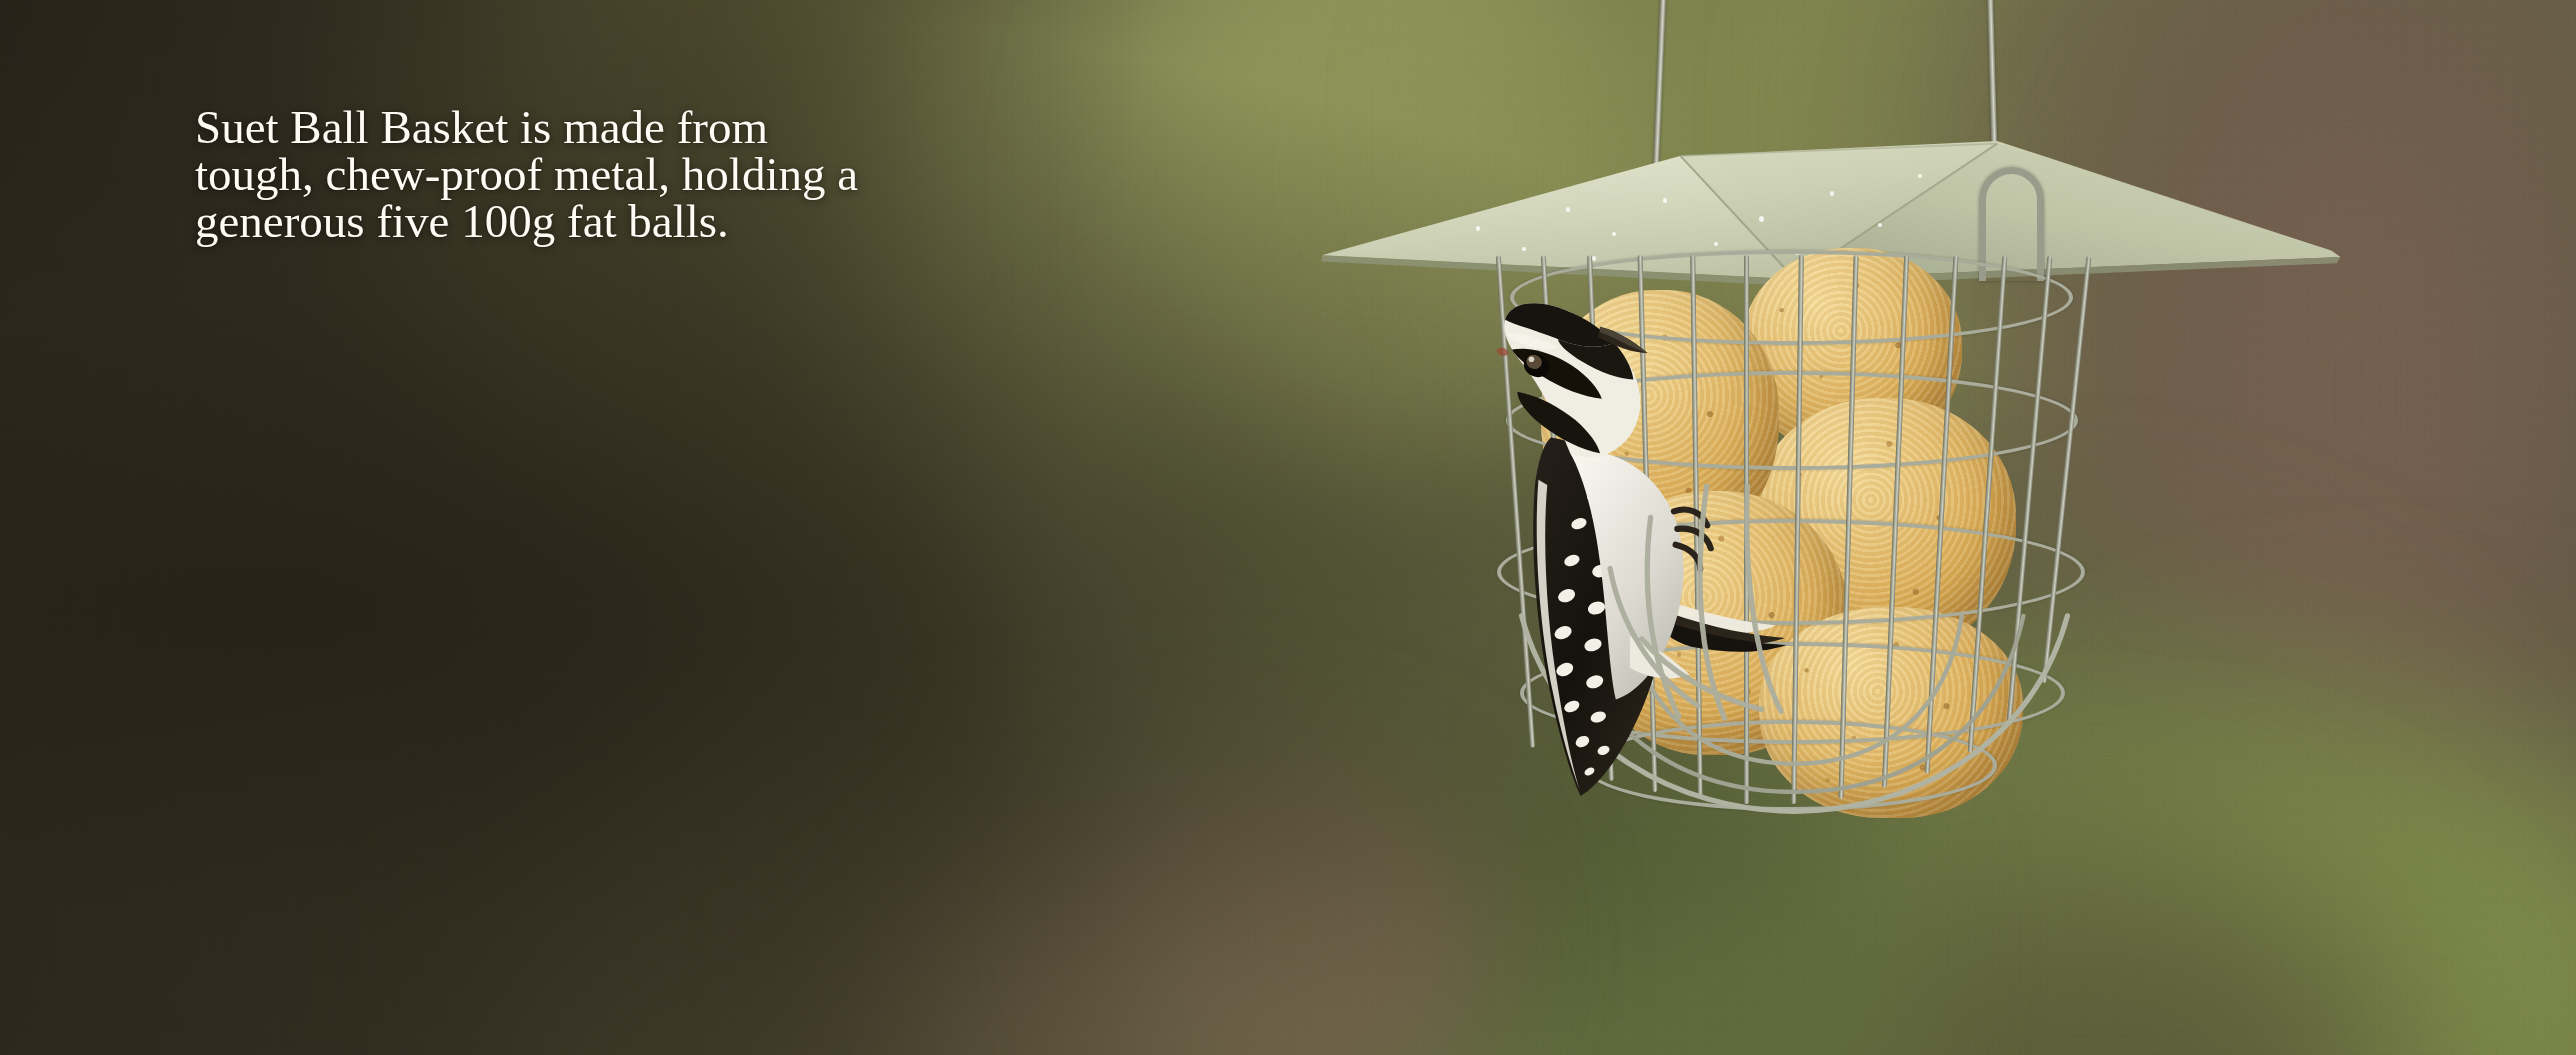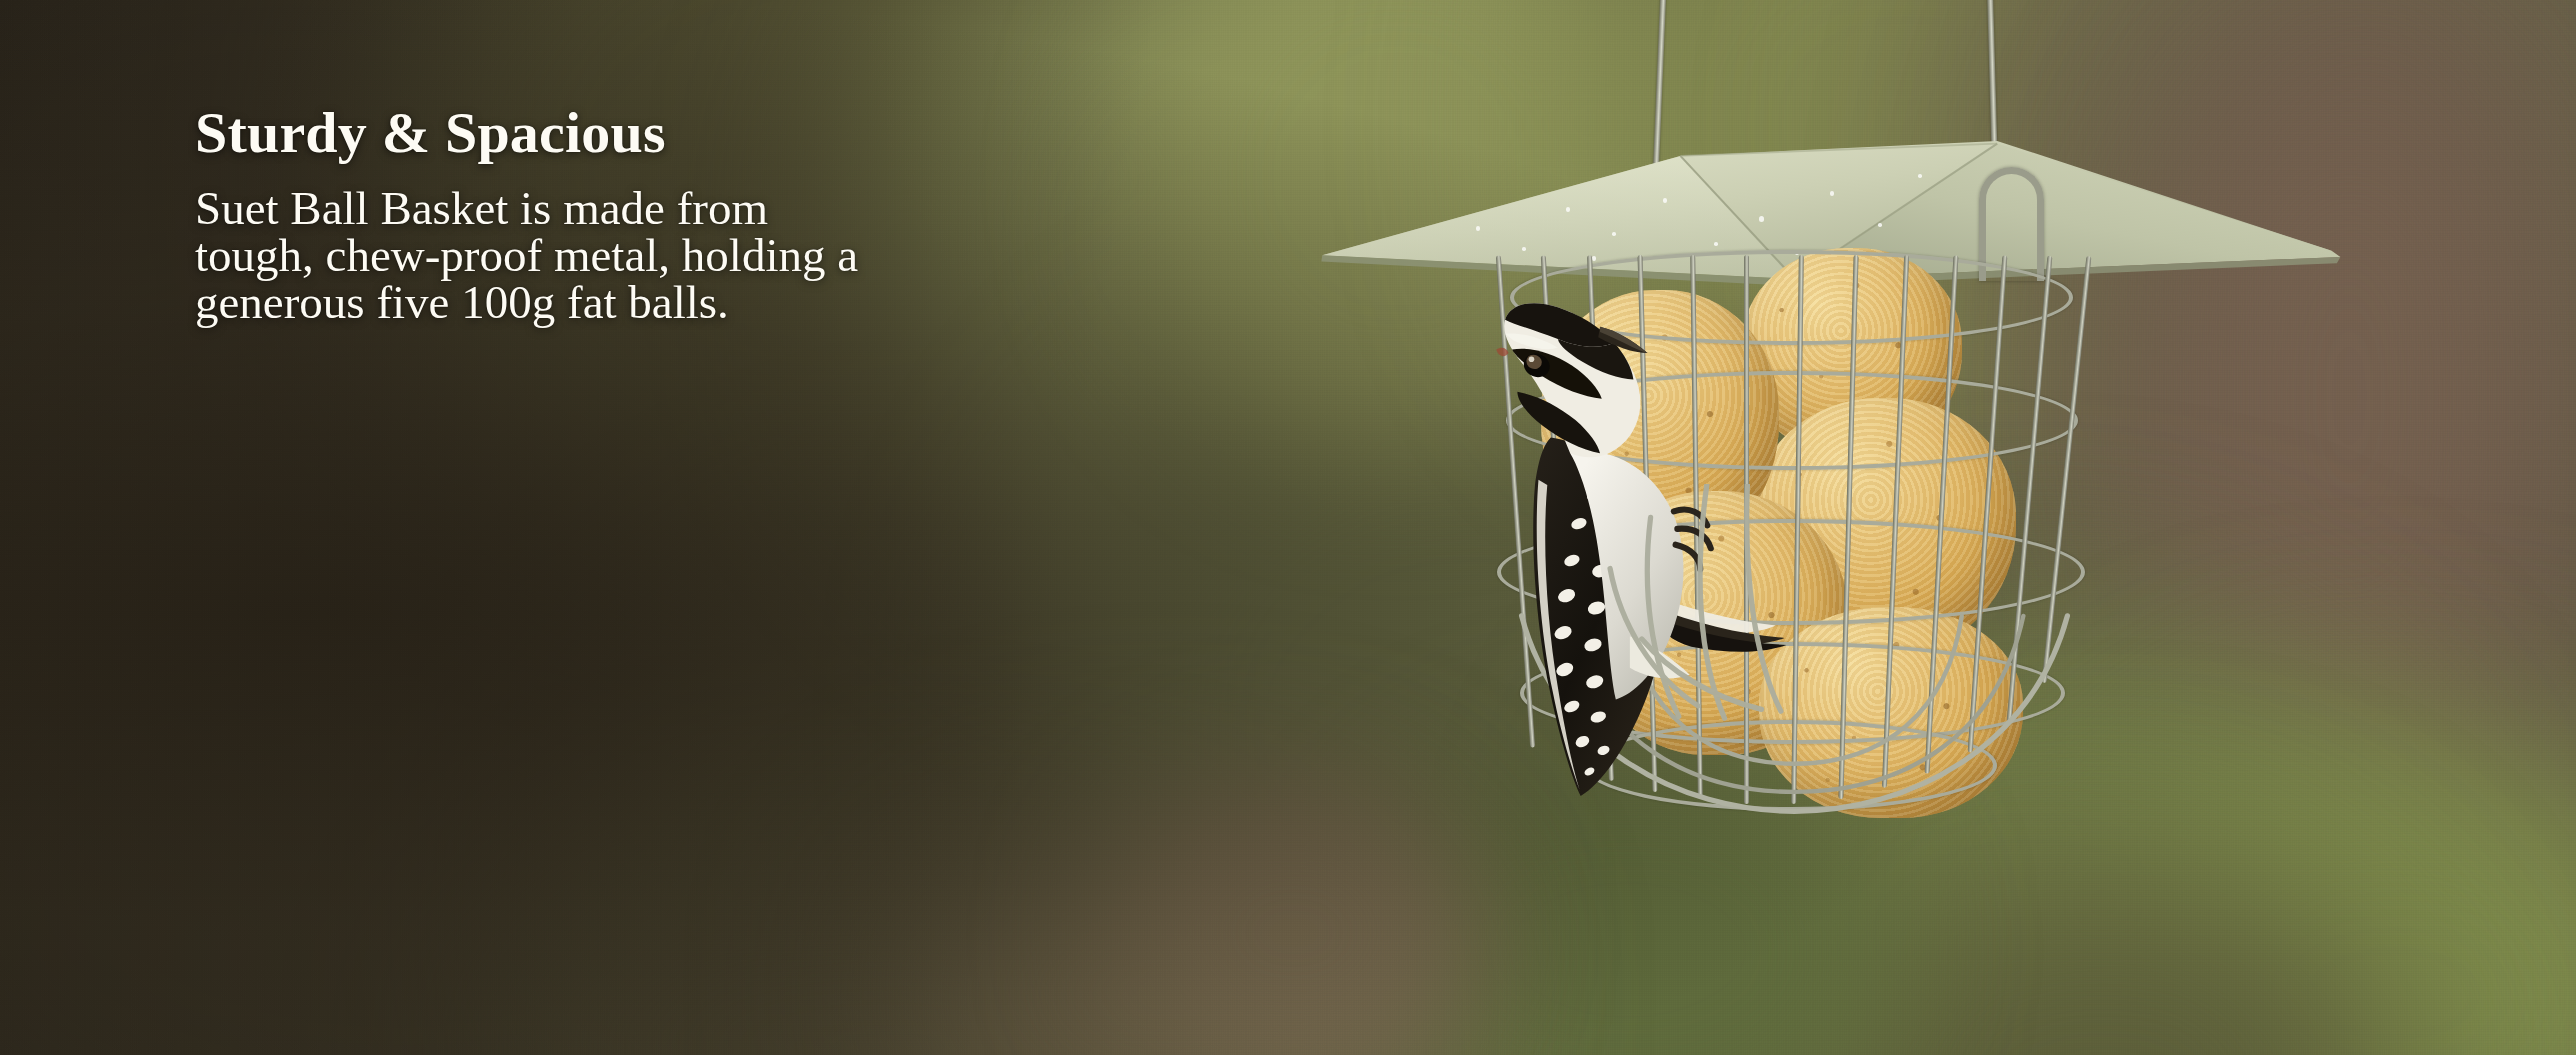--- a/index.html
+++ b/index.html
@@ -123,21 +123,20 @@
     <div class="blob" style="left:1795px;top:862px;width:616px;height:440px;background:#5c5e3a;"></div>
     <div class="blob hard" style="left:1355px;top:739px;width:545px;height:422px;background:#5e6a3c;"></div>
     <div class="blob" style="left:493px;top:862px;width:792px;height:370px;background:#4a4530;"></div>
     <div class="blob" style="left:897px;top:827px;width:545px;height:334px;background:#6d6349;"></div>
     <div class="blob hard" style="left:1109px;top:774px;width:370px;height:317px;background:#7a6c52;"></div>
   </div>
   <div class="bg-vignette"></div>
   <div class="bg-grain"></div>
 
   <div class="copy">
-    <h1 class="headline">Sturdy &amp; Spacious</h1>
     <p class="para">Suet Ball Basket is made from
 tough, chew-proof metal, holding a
 generous five 100g fat balls.</p>
   </div>
 
   <div id="feeder">
 
     <div class="wire" style="left:351px;top:0px;height:176px;transform:rotate(2.4deg);transform-origin:bottom center;"></div>
     <div class="wire" style="left:690px;top:0px;height:180px;transform:rotate(-1.6deg);transform-origin:bottom center;"></div>
 

